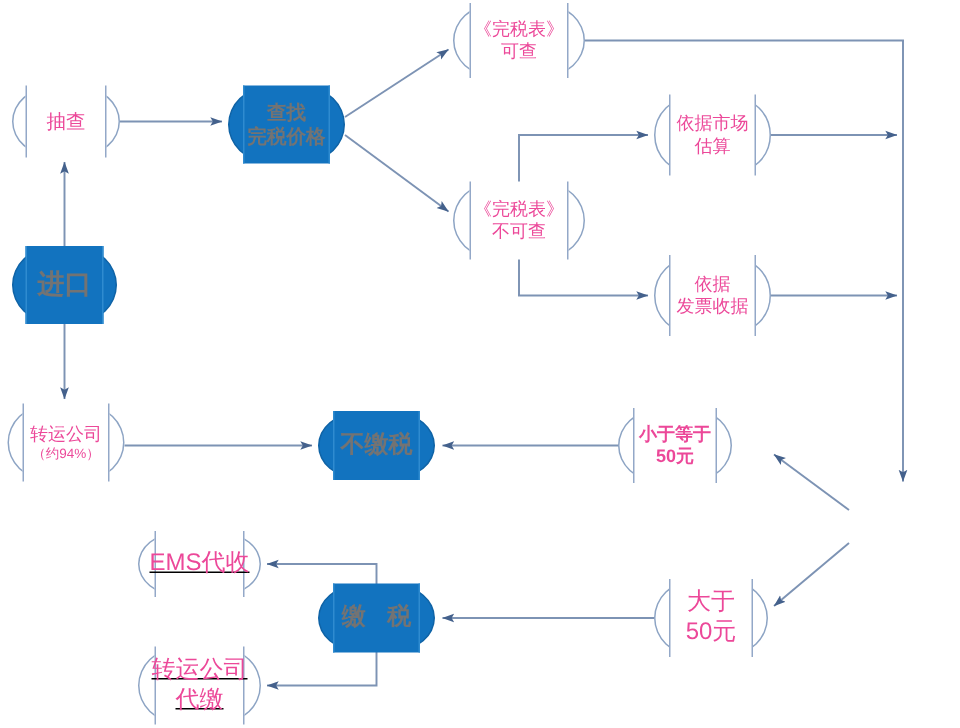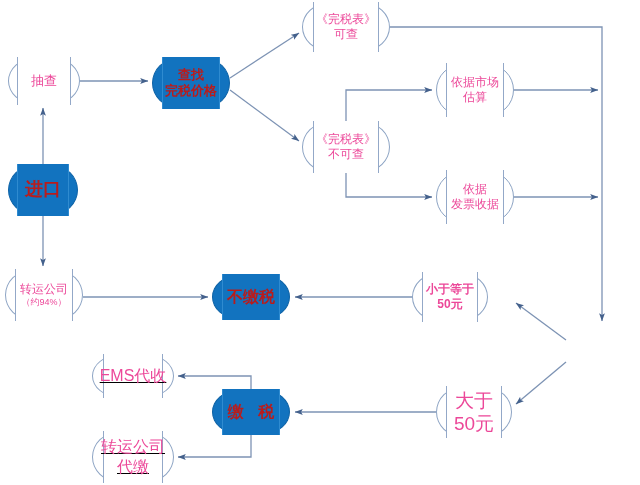--- a/index.html
+++ b/index.html
@@ -75,28 +75,28 @@
     background: #1273bf;
     border: 1px solid #0f63a6;
     border-radius: 26px / 50%;
   }
   .node.filled .body {
     background: #1273bf;
     border-left: 1px solid #2f8bd0;
     border-right: 1px solid #2f8bd0;
   }
   .node.filled .caption {
-    color: #b91c1c;
+    color: #737373;
     font-weight: bold;
   }
 
   .fs11 { font-size: 16px; text-decoration: underline; }
   .fs12 { font-size: 12px; }
   .fs13 { font-size: 13px; }
-  .fs14 { font-size: 19px; }
+  .fs14 { font-size: 16px; }
   .fs16 { font-size: 16px; }
   .fs18 { font-size: 18px; align-items: center; }
   .sub  { font-size: 9px; display:block; }
   .wide { letter-spacing: 5px; text-indent: 5px; }
 </style>
 </head>
 <body>
 
 <div id="canvas">
 

